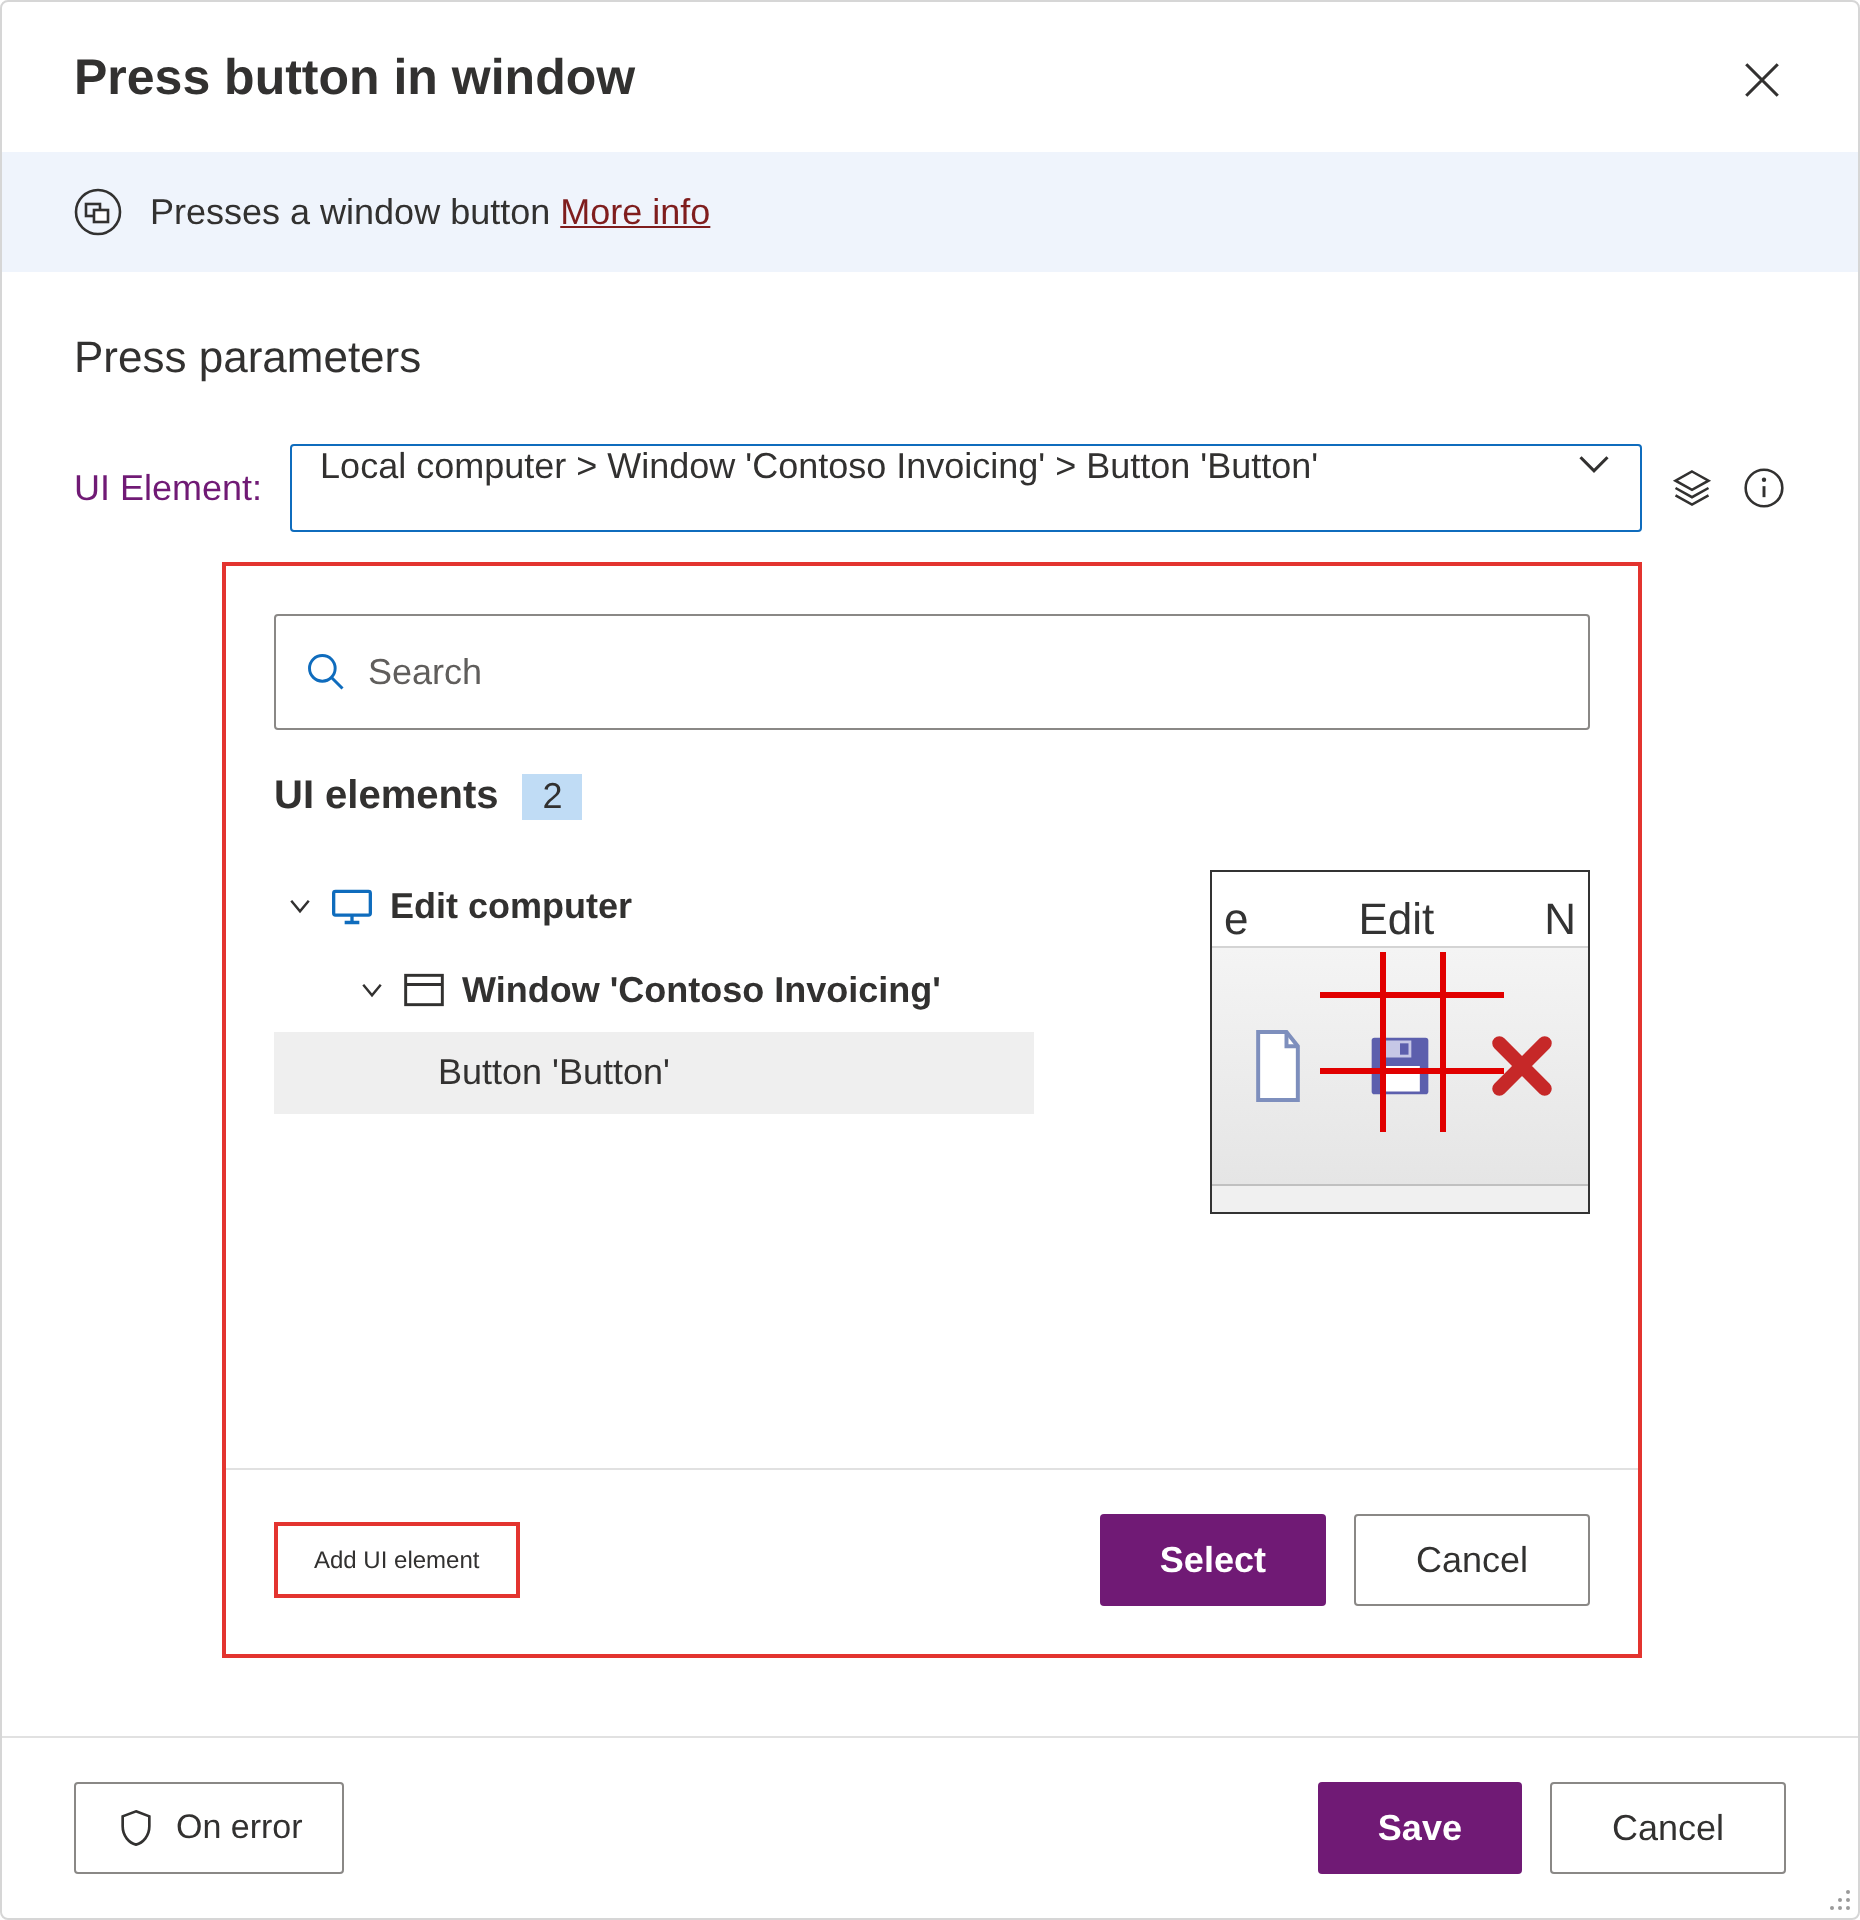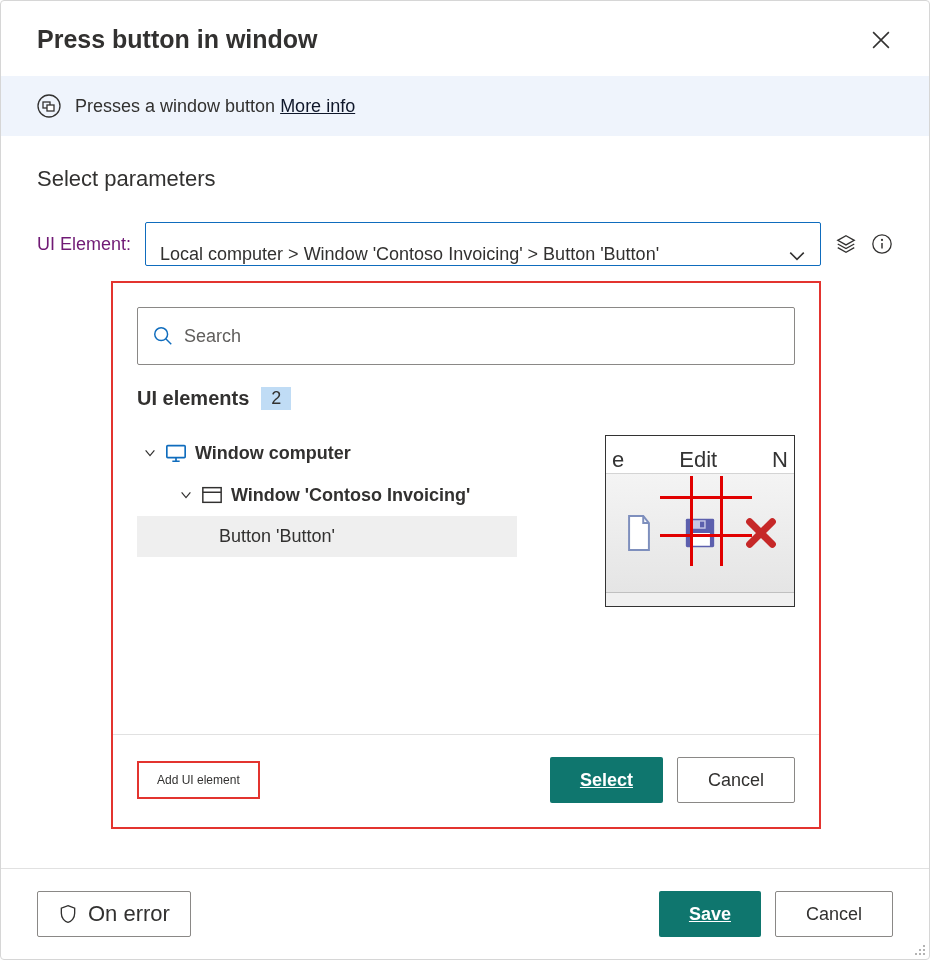--- a/index.html
+++ b/index.html
@@ -5,29 +5,29 @@
     * { box-sizing: border-box; margin: 0; padding: 0; font-family: "Segoe UI", sans-serif; }
     body { width: 930px; height: 960px; background: #fff; }
     .dialog { width: 930px; height: 960px; border: 1px solid #d6d6d6; border-radius: 4px; position: relative; display: flex; flex-direction: column; }
     
     .header { display: flex; align-items: center; justify-content: space-between; padding: 24px 36px 22px 36px; }
     .header h1 { font-size: 25px; font-weight: 600; color: #323130; }
     .close-btn { width: 24px; height: 24px; cursor: pointer; display: flex; align-items: center; justify-content: center; }
     
     .info-banner { background: #eff4fc; padding: 18px 36px; display: flex; align-items: center; gap: 14px; }
     .info-banner-text { font-size: 18px; color: #323130; }
-    .info-banner a { color: #0f172a; text-decoration: underline; cursor: pointer; }
+    .info-banner a { color: #7f1d1d; text-decoration: underline; cursor: pointer; }
     .banner-icon { width: 24px; height: 24px; flex-shrink: 0; }
     
     .content { padding: 30px 36px 10px 36px; flex: 1; }
     .section-title { font-size: 22px; font-weight: 400; color: #323130; margin-bottom: 30px; }
     
     .param-row { display: flex; align-items: center; gap: 14px; }
     .param-label { font-size: 18px; color: #701a75; white-space: nowrap; }
-    .dropdown { flex: 1; height: 44px; border: 1.5px solid #0f6cbd; border-radius: 2px; display: flex; align-items: flex-end; justify-content: space-between; padding: 0 14px; cursor: pointer; gap: 36px; }
+    .dropdown { flex: 1; height: 44px; border: 1.5px solid #0f6cbd; border-radius: 2px; display: flex; align-items: flex-start; justify-content: space-between; padding: 0 14px; cursor: pointer; gap: 36px; }
     .dropdown-text { font-size: 18px; color: #323130; overflow: hidden; text-overflow: ellipsis; white-space: nowrap; }
     .chevron { width: 18px; height: 18px; }
     .layers-icon, .info-icon { width: 22px; height: 22px; cursor: pointer; }
     
     .popover { position: absolute; top: 280px; left: 110px; width: 710px; height: 548px; background: #fff; border: 2.5px solid #e3342f; display: flex; flex-direction: column; padding: 24px 0 0 0; }
     .search-box { margin: 0 24px 22px 24px; height: 58px; border: 1px solid #8a8886; border-radius: 2px; display: flex; align-items: center; padding: 0 14px; gap: 10px; }
     .search-box input { border: none; outline: none; font-size: 18px; flex: 1; color: #323130; }
     .search-box input::placeholder { color: #605e5c; }
     .search-icon { width: 22px; height: 22px; }
     
@@ -49,25 +49,25 @@
     .preview-toolbar { flex: 1; background: linear-gradient(#f4f4f4, #e5e5e5); display: flex; align-items: center; justify-content: space-around; padding: 0 2px; position: relative; }
     .tb-icon { width: 34px; height: 40px; }
     .crosshair { position: absolute; left: 54px; top: 2px; }
     .ch-line { position: absolute; background: #e10000; }
     .preview-scroll { height: 14px; background: #f0f0f0; border-top: 1px solid #c0c0c0; }
     
     .popover-footer { border-top: 1px solid #e1e1e1; padding: 22px 24px 24px 24px; display: flex; align-items: center; }
     .add-btn { border: 2.5px solid #e3342f; padding: 10px 18px; font-size: 12px; color: #323130; background: #fff; cursor: pointer; }
     .spacer { flex: 1; }
     .btn { height: 46px; padding: 0 30px; font-size: 18px; border-radius: 2px; cursor: pointer; }
-    .btn-primary { background: #0f766e; color: #fff; border: none; font-weight: 600; text-decoration: underline; }
+    .btn-primary { background: #701a75; color: #fff; border: none; font-weight: 600; }
     .btn-secondary { background: #fff; color: #323130; border: 1px solid #8a8886; margin-left: 14px; }
     
     .dialog-footer { border-top: 1px solid #e1e1e1; padding: 22px 36px; display: flex; align-items: center; }
-    .on-error-btn { display: flex; align-items: center; gap: 10px; height: 46px; padding: 0 20px; background: #fff; border: 1px solid #8a8886; border-radius: 2px; font-size: 22px; cursor: pointer; color: #323130; }
+    .on-error-btn { display: flex; align-items: center; gap: 10px; height: 46px; padding: 0 20px; background: #fff; border: 1px solid #8a8886; border-radius: 2px; font-size: 17px; cursor: pointer; color: #323130; }
     .shield-icon { width: 20px; height: 20px; }
     .resize-handle { position: absolute; right: 2px; bottom: 2px; width: 14px; height: 14px; }
   </style>
 </head>
 <body>
 
 <div class="dialog">
 
   <div class="header">
     <h1>Press button in window</h1>
@@ -83,21 +83,21 @@
       <circle cx="12" cy="12" r="11" fill="none" stroke="#323130" stroke-width="1.3"></circle>
       <rect x="6" y="8" width="7" height="6" fill="none" stroke="#323130" stroke-width="1.3"></rect>
       <rect x="10" y="11" width="7" height="6" fill="#fff" stroke="#323130" stroke-width="1.3"></rect>
     </svg>
     <div class="info-banner-text">
       <span>Presses a window button </span><a href="#">More info</a>
     </div>
   </div>
 
   <div class="content">
-    <div class="section-title">Select parameters</div>
+    <div class="section-title">Press parameters</div>
     <div class="param-row">
       <div class="param-label">UI Element:</div>
       <div class="dropdown">
         <span class="dropdown-text">Local computer &gt; Window 'Contoso Invoicing' &gt; Button 'Button'</span>
         <svg class="chevron" viewBox="0 0 16 16">
             <path d="M2 5 L8 11 L14 5" stroke="#323130" stroke-width="1.4" fill="none"></path>
           </svg>
       </div>
       <svg class="layers-icon" viewBox="0 0 24 24">
           <path d="M12 3 L21 8 L12 13 L3 8 Z M3 12 L12 17 L21 12 M3 16 L12 21 L21 16" fill="none" stroke="#323130" stroke-width="1.4"></path>
@@ -126,21 +126,21 @@
 
     <div class="tree">
       <div class="tree-row tree-level-1">
         <svg class="tree-chevron" viewBox="0 0 16 16">
             <path d="M3 5 L8 11 L13 5" stroke="#323130" stroke-width="1.4" fill="none"></path>
           </svg>
         <svg class="tree-icon" viewBox="0 0 24 24">
             <rect x="2" y="4" width="20" height="13" rx="1" fill="none" stroke="#0f6cbd" stroke-width="1.8"></rect>
             <path d="M8 21 H16 M12 17 V21" stroke="#0f6cbd" stroke-width="1.8"></path>
           </svg>
-        <span>Window computer</span>
+        <span>Edit computer</span>
       </div>
       <div class="tree-row tree-level-2">
         <svg class="tree-chevron" viewBox="0 0 16 16">
             <path d="M3 5 L8 11 L13 5" stroke="#323130" stroke-width="1.4" fill="none"></path>
           </svg>
         <svg class="tree-icon" viewBox="0 0 24 24">
             <rect x="2" y="4" width="20" height="16" fill="none" stroke="#323130" stroke-width="1.6"></rect>
             <path d="M2 9 H22" stroke="#323130" stroke-width="1.6"></path>
           </svg>
         <span>Window 'Contoso Invoicing'</span>

